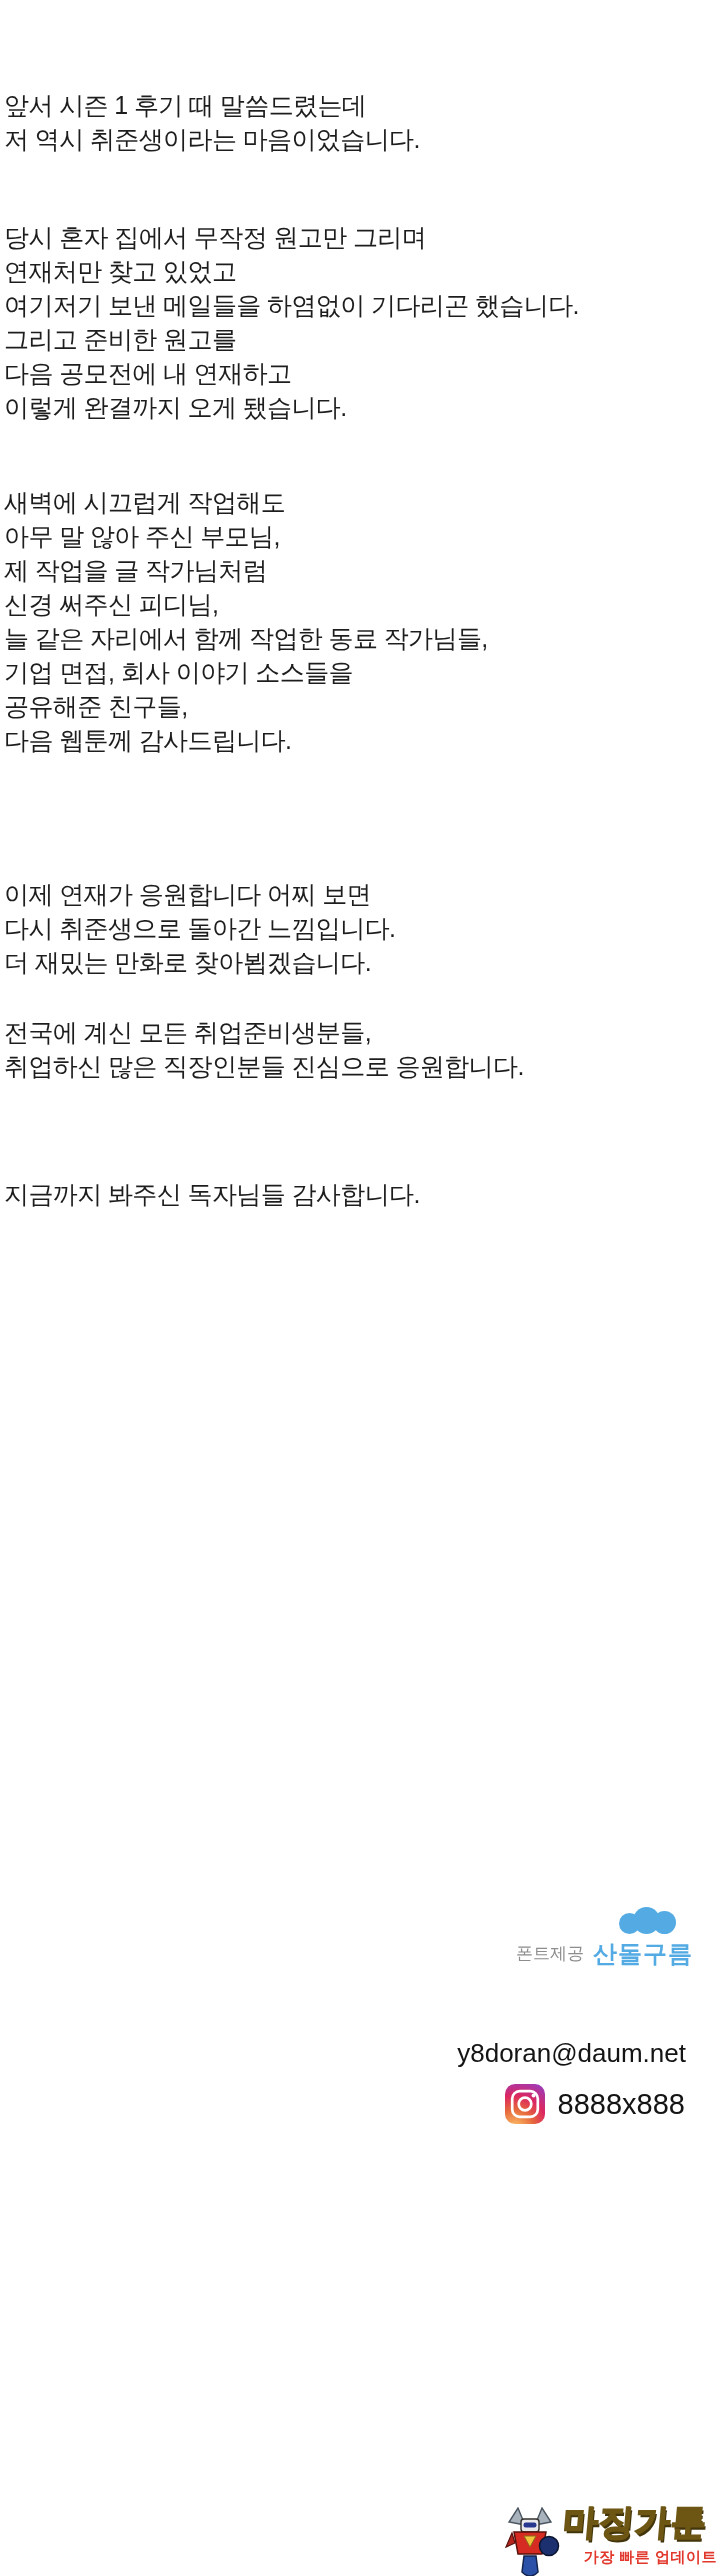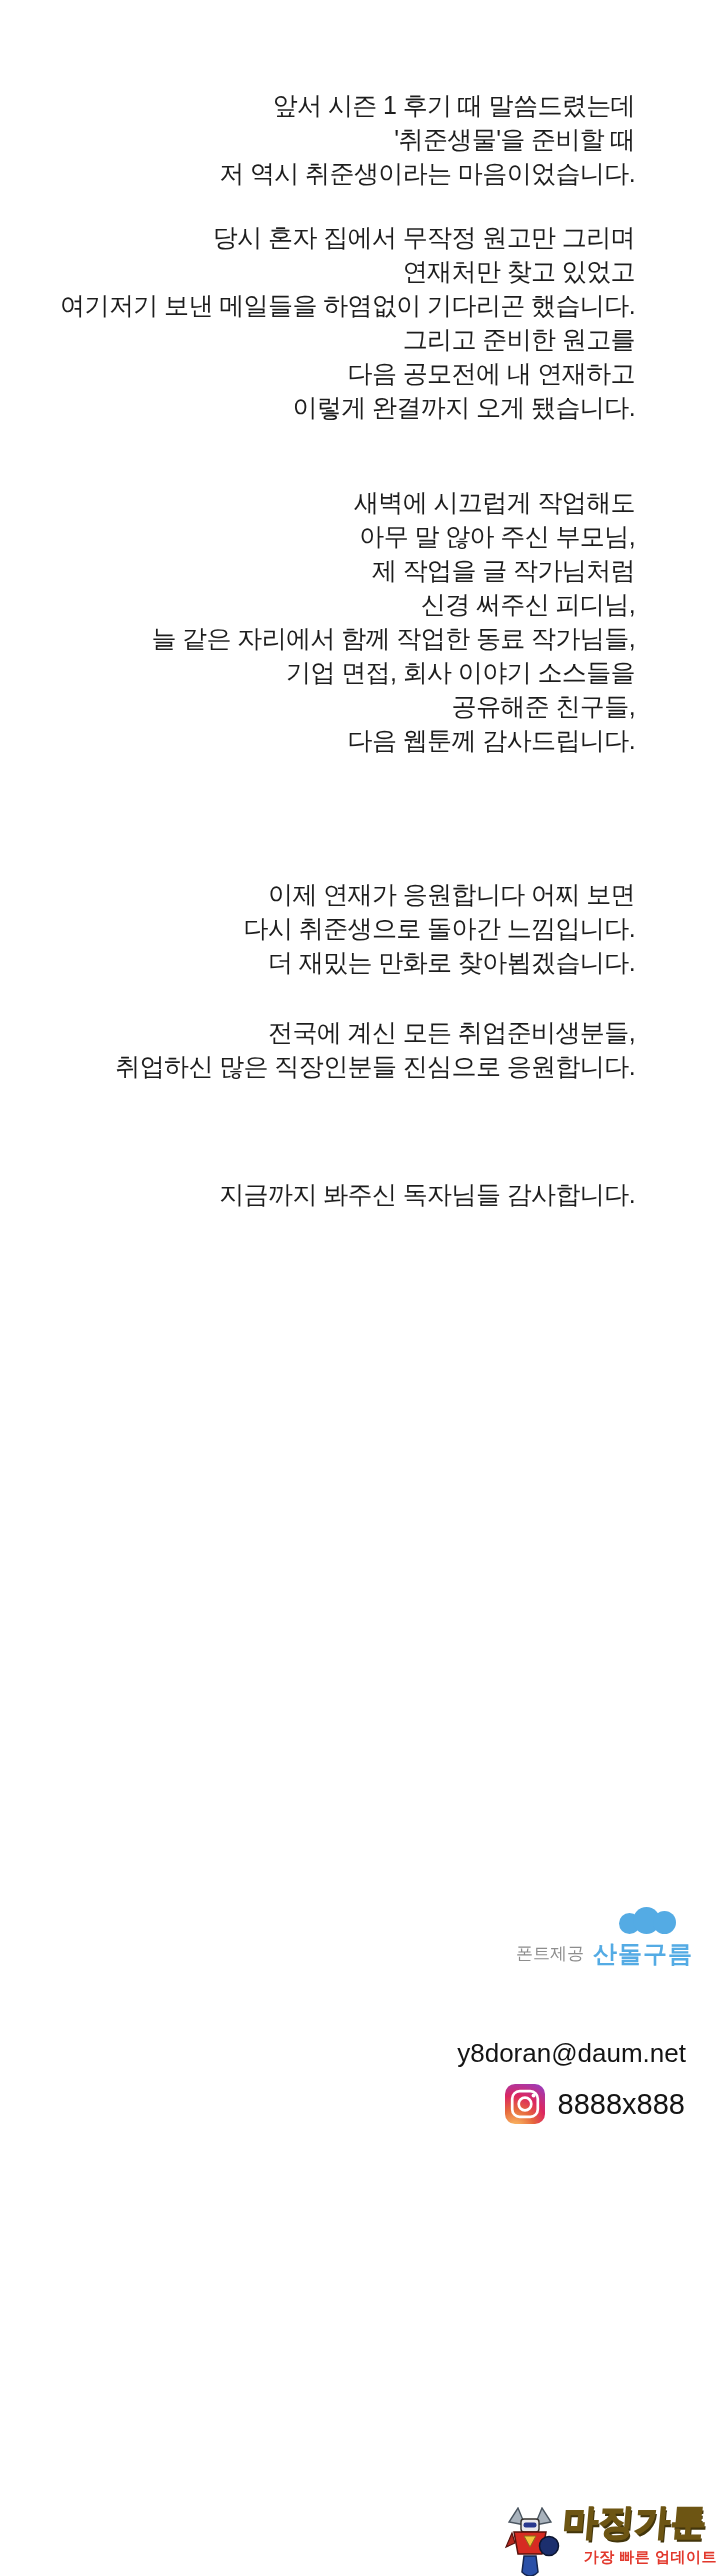--- a/index.html
+++ b/index.html
@@ -7,23 +7,23 @@
     position: relative;
     width: 719px;
     height: 2576px;
     background: #ffffff;
     overflow: hidden;
     font-family: "Liberation Sans", "DejaVu Sans", sans-serif;
     color: #1d1d1d;
   }
   .para {
     position: absolute;
-    left: 16px;
+    left: 4px;
     width: 619px;
-    text-align: right;
+    text-align: left;
     font-size: 25px;
     line-height: 34px;
     letter-spacing: -0.6px;
     font-weight: 400;
   }
   .para p { margin: 0; }
   .p1 { top: 88px; }
   .p2 { top: 220px; }
   .p3 { top: 485px; }
   .p4 { top: 877px; }
@@ -72,21 +72,20 @@
     margin-left: 21px;
   }
 </style>
 </head>
 <body>
 
 <div class="canvas">
 
   <section class="para p1">
     <p>앞서 시즌 1 후기 때 말씀드렸는데</p>
-    <p>'취준생물'을 준비할 때</p>
     <p>저 역시 취준생이라는 마음이었습니다.</p>
   </section>
 
   <section class="para p2">
     <p>당시 혼자 집에서 무작정 원고만 그리며</p>
     <p>연재처만 찾고 있었고</p>
     <p>여기저기 보낸 메일들을 하염없이 기다리곤 했습니다.</p>
     <p>그리고 준비한 원고를</p>
     <p>다음 공모전에 내 연재하고</p>
     <p>이렇게 완결까지 오게 됐습니다.</p>

